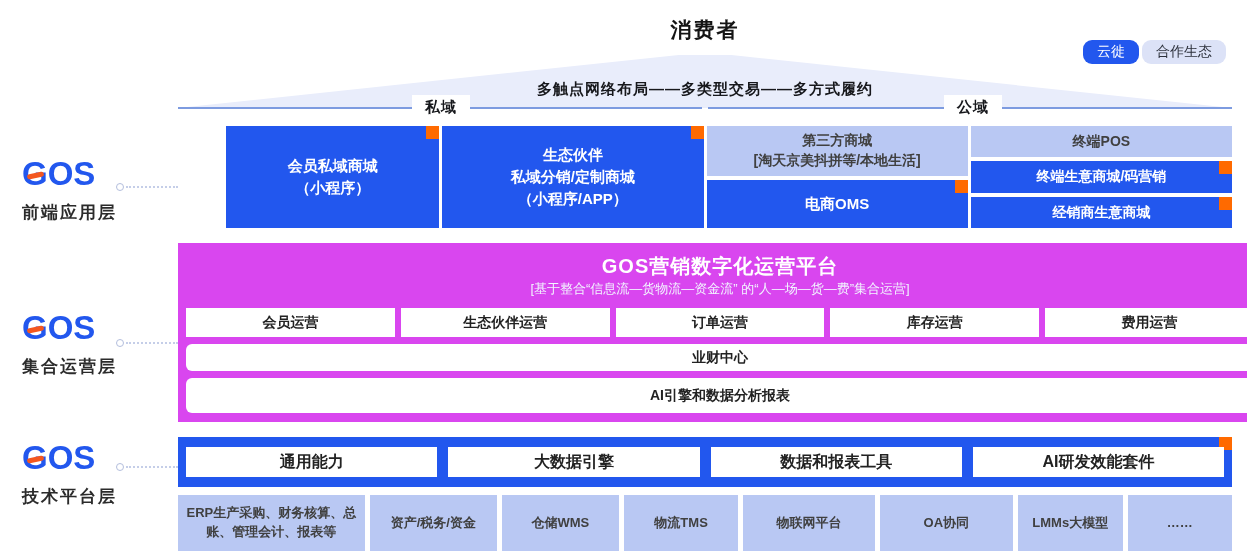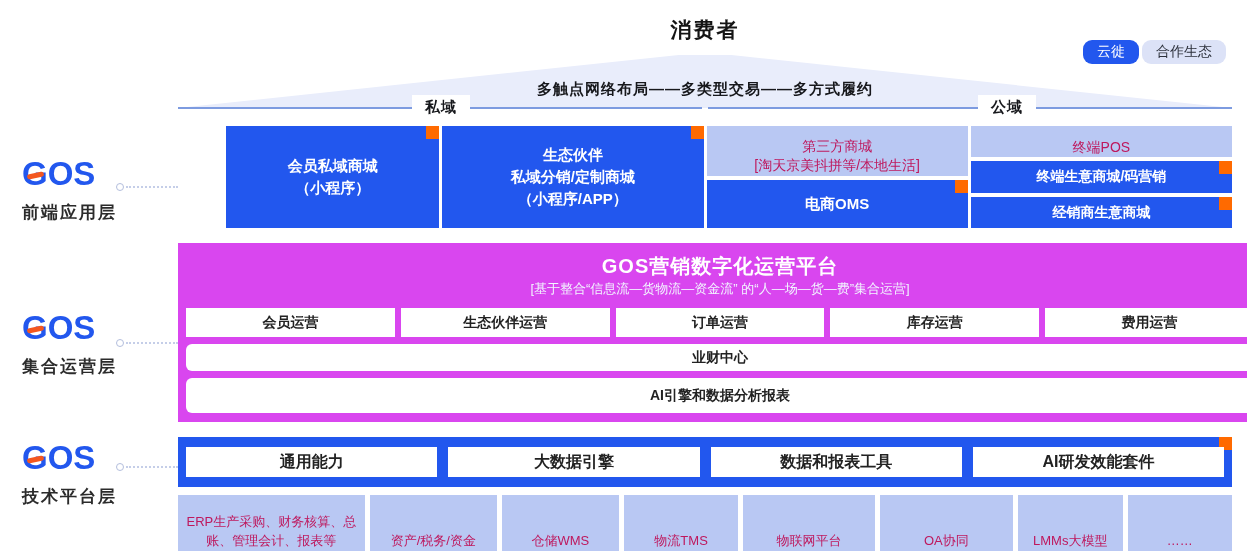--- a/index.html
+++ b/index.html
@@ -25,23 +25,23 @@
   .funnel-text { font-size:15px; font-weight:bold; color:#17181c; padding-top:16px; letter-spacing:1px; }
 
   .domain-line { top:107px; height:2px; background:#7d9be0; }
   .domain-label { top:95px; height:24px; background:#ffffff; padding:0 13px;
     display:flex; align-items:center; font-size:15px; font-weight:bold; color:#17181c; letter-spacing:1px; }
 
   
   .blue-box { background:#2257ee; color:#ffffff; position:relative;
     display:flex; flex-direction:column; align-items:center; justify-content:center;
     text-align:center; font-weight:bold; }
-  .lav-box { background:#b9c8f3; color:#be185d; position:relative;
-    display:flex; flex-direction:column; align-items:center; justify-content:flex-end;
-    text-align:center; font-weight:normal; }
+  .lav-box { background:#b9c8f3; color:#404040; position:relative;
+    display:flex; flex-direction:column; align-items:center; justify-content:center;
+    text-align:center; font-weight:bold; }
   .white-box { background:#ffffff; color:#222222; position:relative;
     display:flex; align-items:center; justify-content:center;
     text-align:center; font-weight:bold; }
   .corner { position:absolute; top:0; right:0; width:13px; height:13px; background:#ff6a00; }
 
   
   .front-row { left:178px; top:126px; width:1054px; height:102px; display:flex; gap:3px; }
   .front-col { flex:1 1 0; display:flex; flex-direction:column; gap:4px; }
   .front-row .fs15 { font-size:15px; line-height:1.45; }
   .front-row .fs14 { font-size:14px; line-height:1.4; }
@@ -85,21 +85,21 @@
   <div class="tab light">合作生态</div>
 </div>
 
 <div class="abs funnel">
   <div class="funnel-text">多触点网络布局——多类型交易——多方式履约</div>
 </div>
 
 <div class="abs domain-line" style="left:178px; width:524px;"></div>
 <div class="abs domain-line" style="left:708px; width:524px;"></div>
 <div class="abs domain-label" style="left:412px;">私域</div>
-<div class="abs domain-label" style="left:978px;text-align:right;">公域</div>
+<div class="abs domain-label" style="left:944px;text-align:right;">公域</div>
 
 <div class="abs layer-group" style="top:156px;">
   <div class="gos-logo">
     <span class="gos-text">GOS</span>
     <span class="gos-dash"></span>
   </div>
   <div class="layer-label">前端应用层</div>
 </div>
 <div class="abs connector" style="top:183px;">
   <span class="ring"></span>

